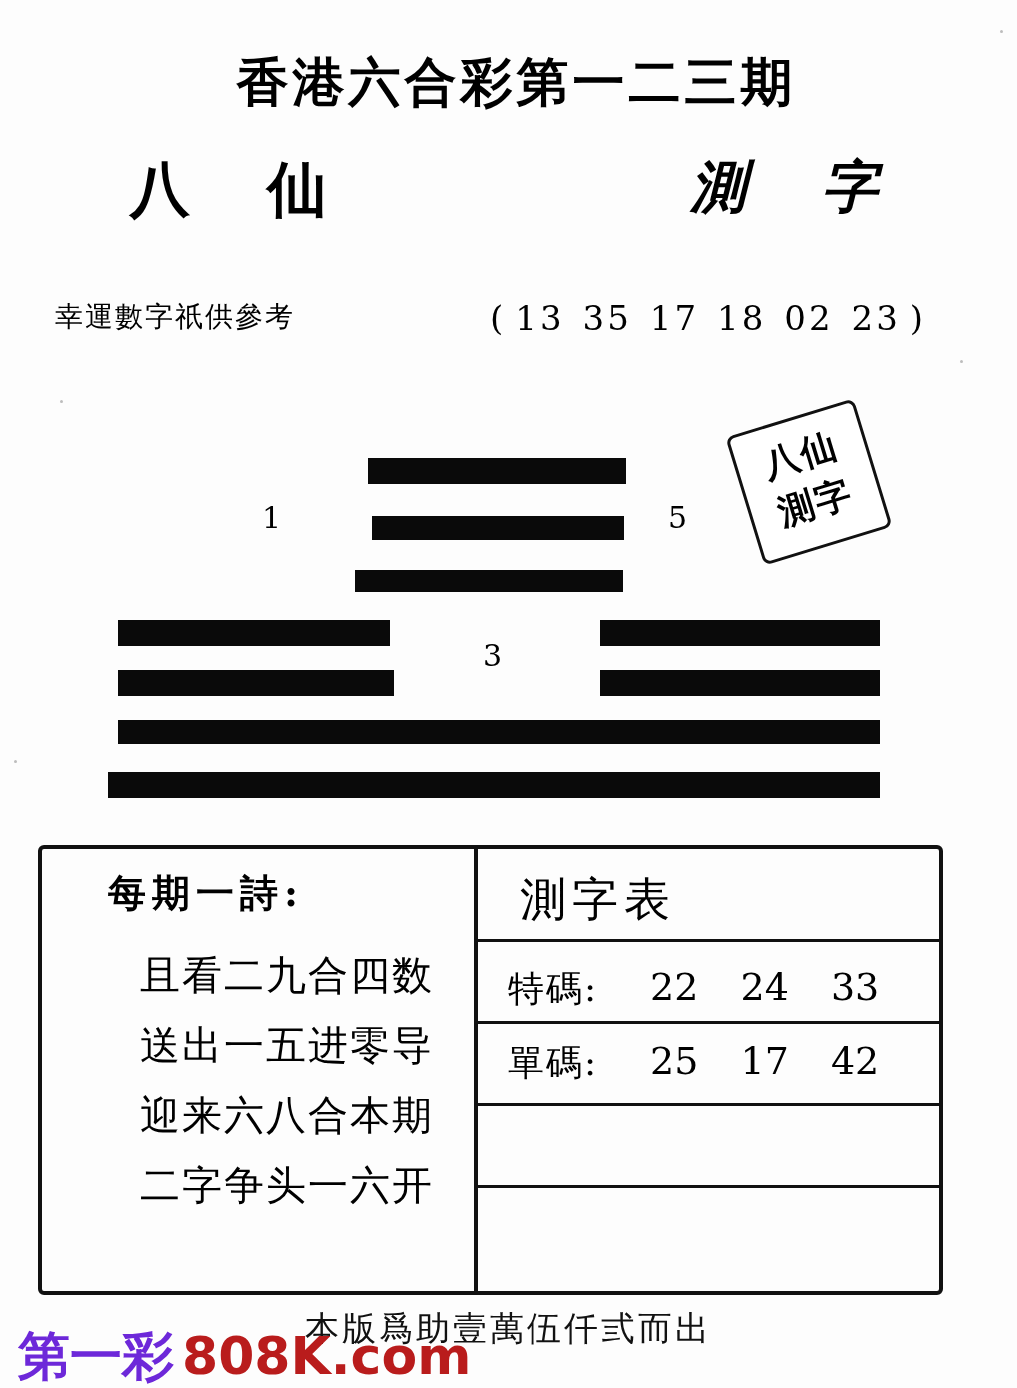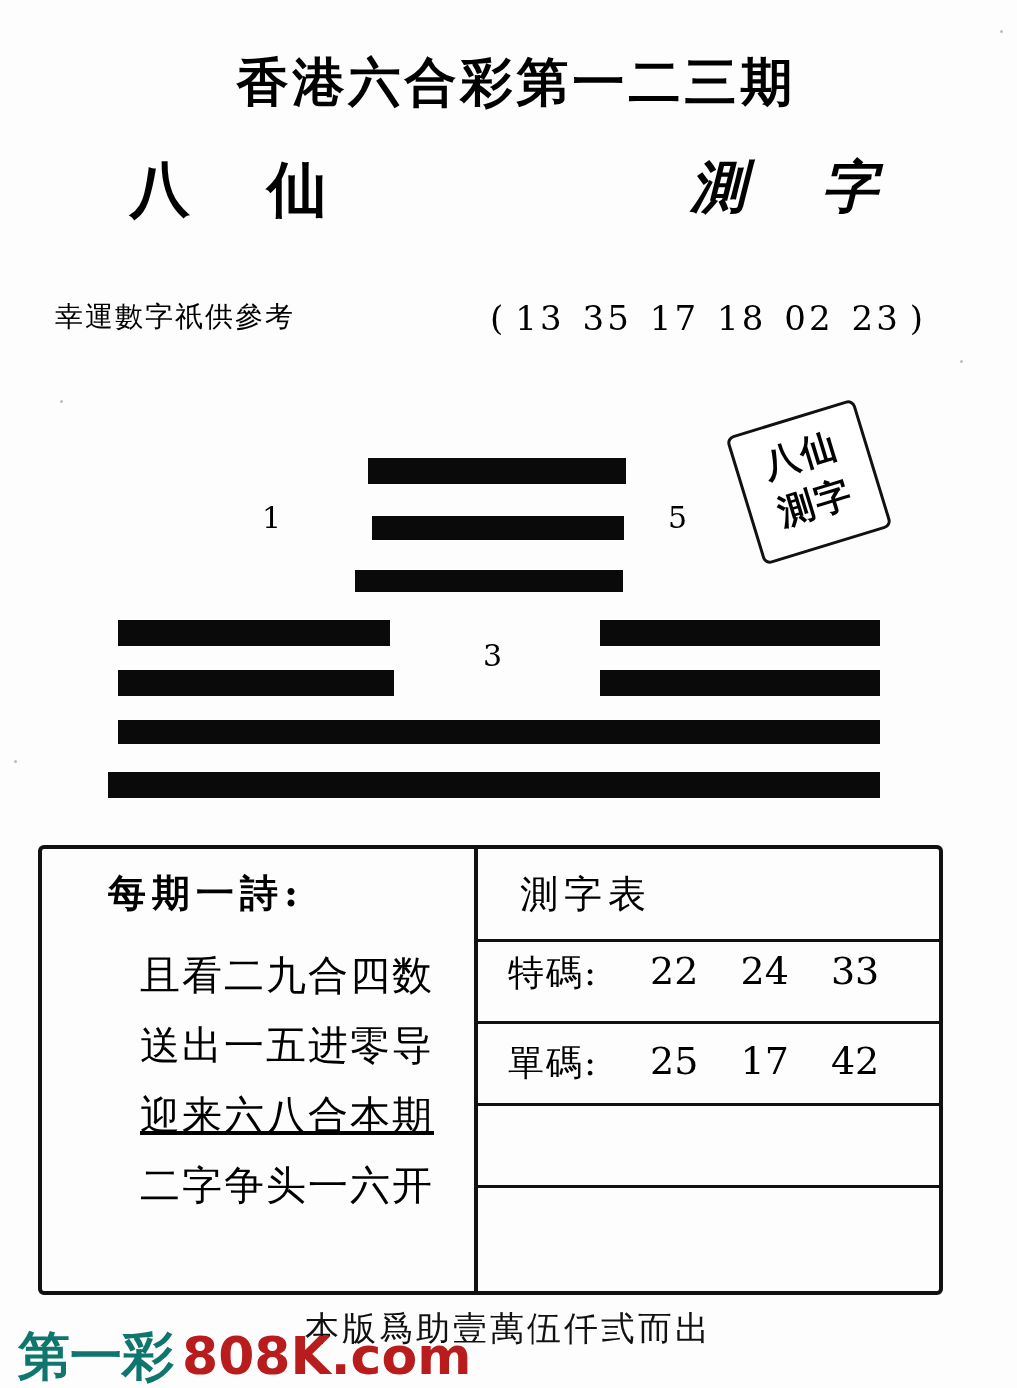--- a/index.html
+++ b/index.html
@@ -162,28 +162,28 @@
   .poem-line {
     position: absolute;
     left: 50px;
     font-size: 40px;
     letter-spacing: 2px;
     font-family: "DejaVu Serif", serif;
     white-space: nowrap;
   }
   .pl0 { top: 98px; }
   .pl1 { top: 168px; }
-  .pl2 { top: 238px; text-decoration: underline; }
+  .pl2 { top: 238px; }
   .pl3 { top: 308px; }
 
   .tbl-title {
     position: absolute;
     left: 42px;
     top: 20px;
-    font-size: 38px;
+    font-size: 46px;
     letter-spacing: 6px;
     font-family: "DejaVu Serif", serif;
   }
   .hr {
     position: absolute;
     left: 0;
     width: 100%;
     height: 3px;
     background: #111;
   }
@@ -200,21 +200,21 @@
     font-family: "DejaVu Serif", serif;
   }
   .row-vals {
     position: absolute;
     left: 160px;
     font-size: 38px;
     font-family: "DejaVu Serif", serif;
     margin-left: 12px;
   }
   .row-vals span { margin-right: 30px; }
-  .r1 { top: 100px; }
+  .r1 { top: 116px; }
   .r2 { top: 190px; }
   .r3 { top: 272px; }
   .r3v { left: 178px; }
   .r3v span { margin-right: 28px; }
   .zodiac {
     position: absolute;
     left: 26px;
     top: 362px;
     font-size: 34px;
     letter-spacing: 1px;
@@ -236,21 +236,21 @@
   }
   .wm {
     position: absolute;
     left: 18px;
     top: 1322px;
     font-size: 52px;
     font-weight: bold;
     font-family: "DejaVu Sans", sans-serif;
     white-space: nowrap;
   }
-  .wm .red { color: #0f766e; }
+  .wm .red { color: #6d28d9; }
   .wm .blk { color: #b91c1c; margin-left: 8px; }
 
   .speck {
     position: absolute;
     background: #bdbdbd;
     width: 3px; height: 3px;
     border-radius: 50%;
   }
 </style>
 </head>

